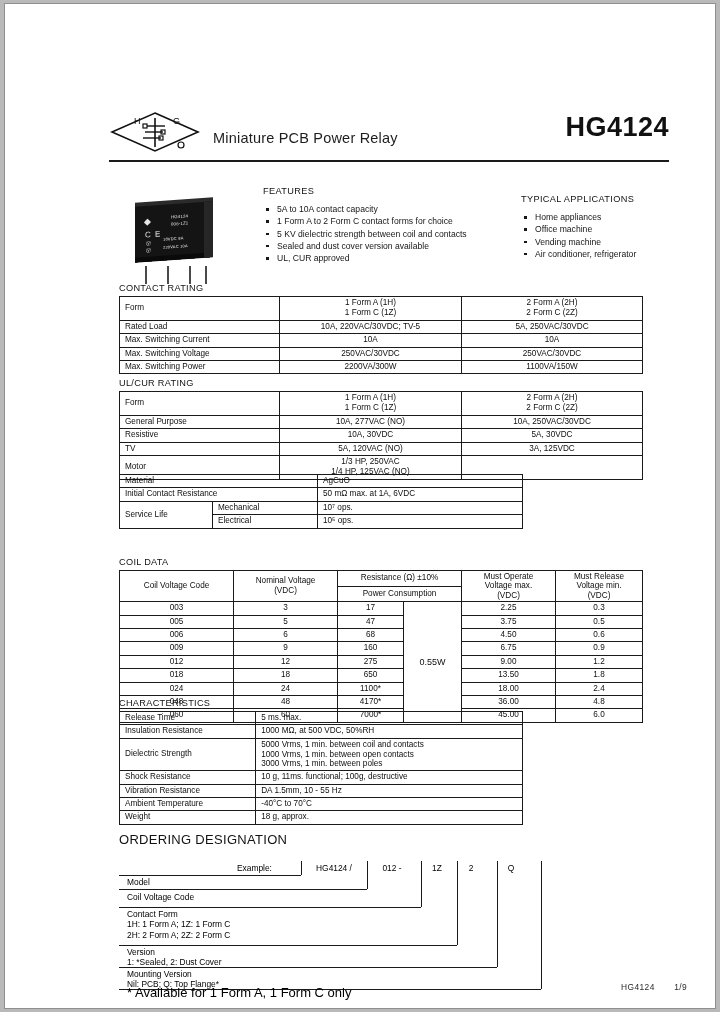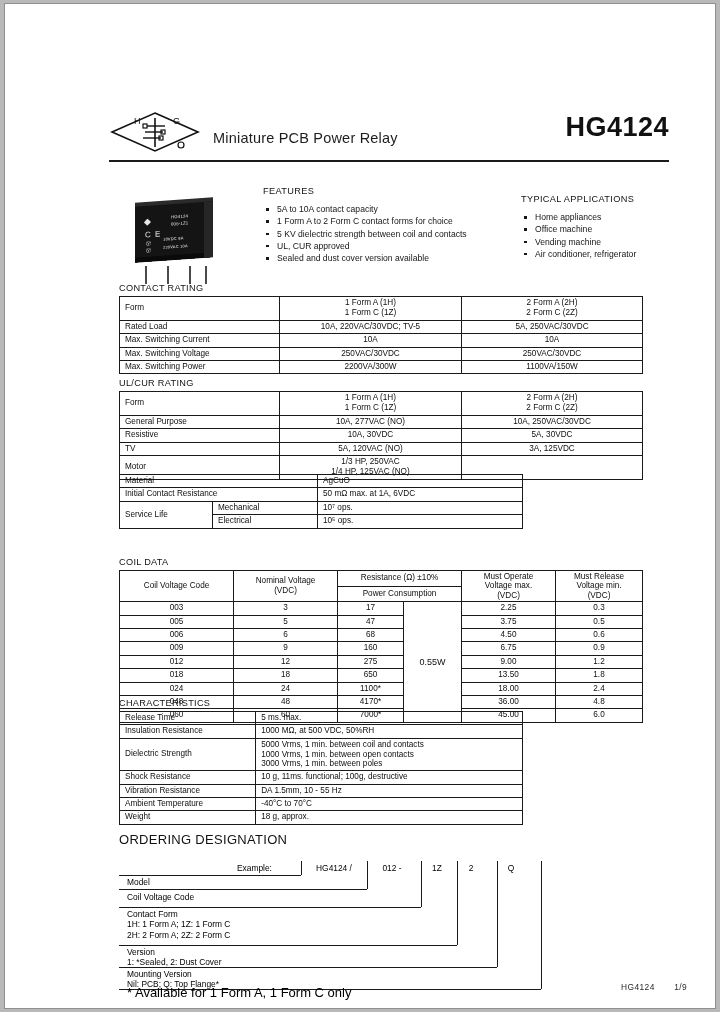--- a/index.html
+++ b/index.html
@@ -207,22 +207,22 @@
     <div class="pin" style="left:58px;"></div>
     <div class="pin" style="left:74px;"></div>
   </div>
 
   <div class="features">
     <div class="sect-head">FEATURES</div>
     <ul class="bullets">
       <li>5A to 10A contact capacity</li>
       <li>1 Form A to 2 Form C contact forms for choice</li>
       <li>5 KV dielectric strength between coil and contacts</li>
+      <li>Sealed and dust cover version available</li>
       <li>UL, CUR approved</li>
-      <li>Sealed and dust cover version available</li>
     </ul>
   </div>
 
   <div class="applications">
     <div class="sect-head">TYPICAL APPLICATIONS</div>
     <ul class="bullets">
       <li>Home appliances</li>
       <li>Office machine</li>
       <li>Vending machine</li>
       <li>Air conditioner, refrigerator</li>

